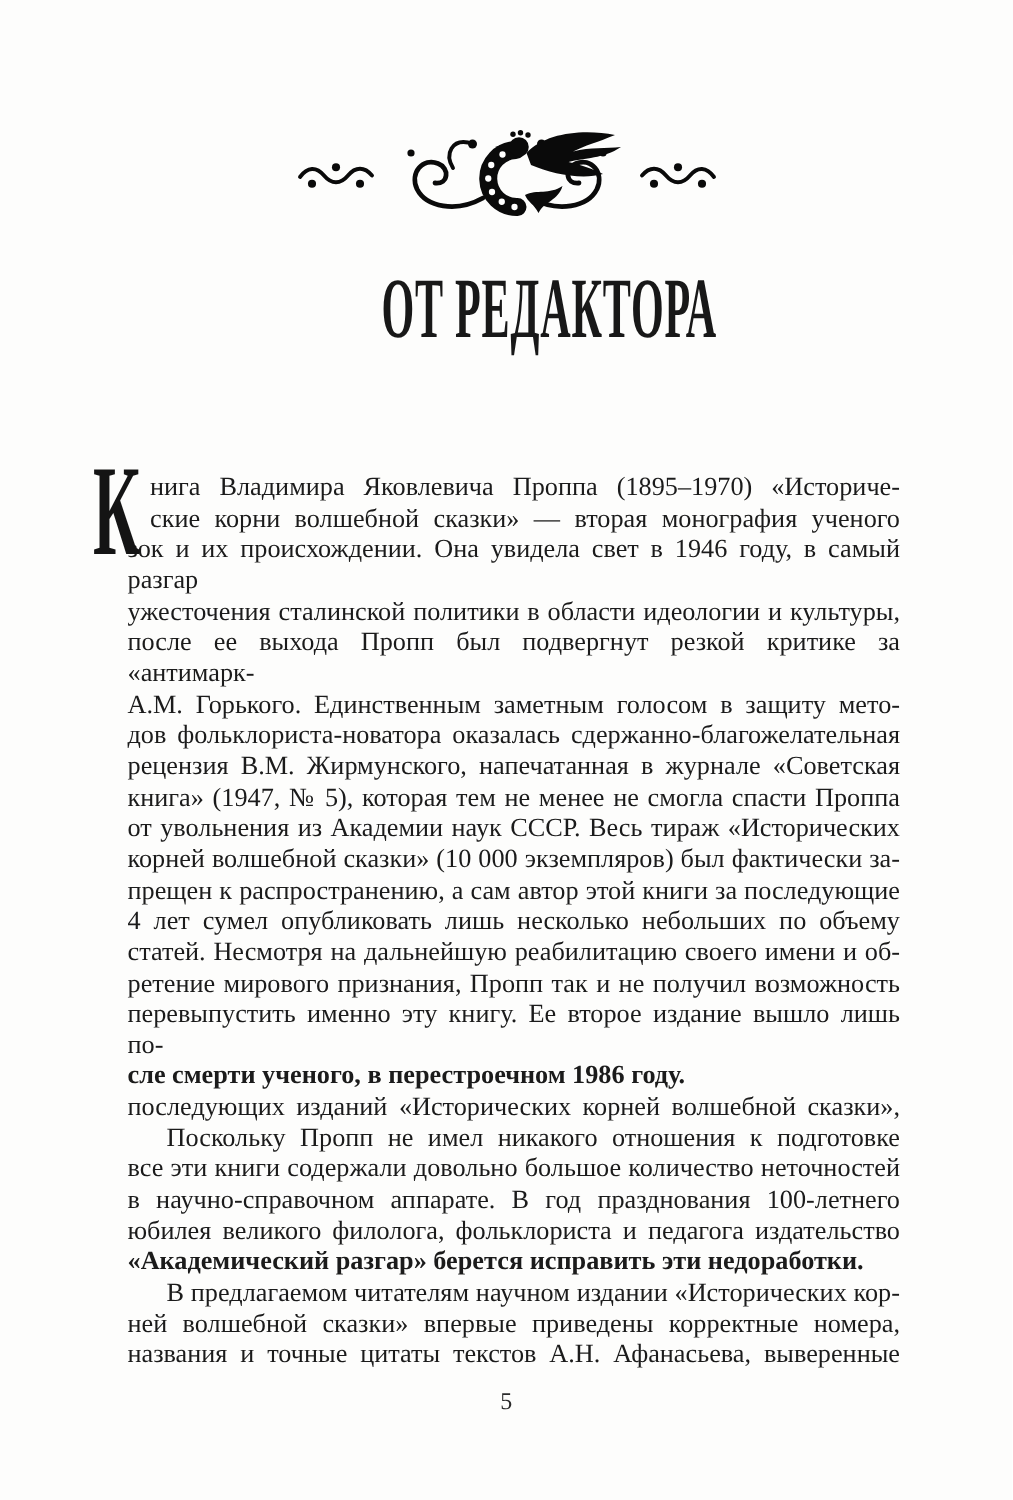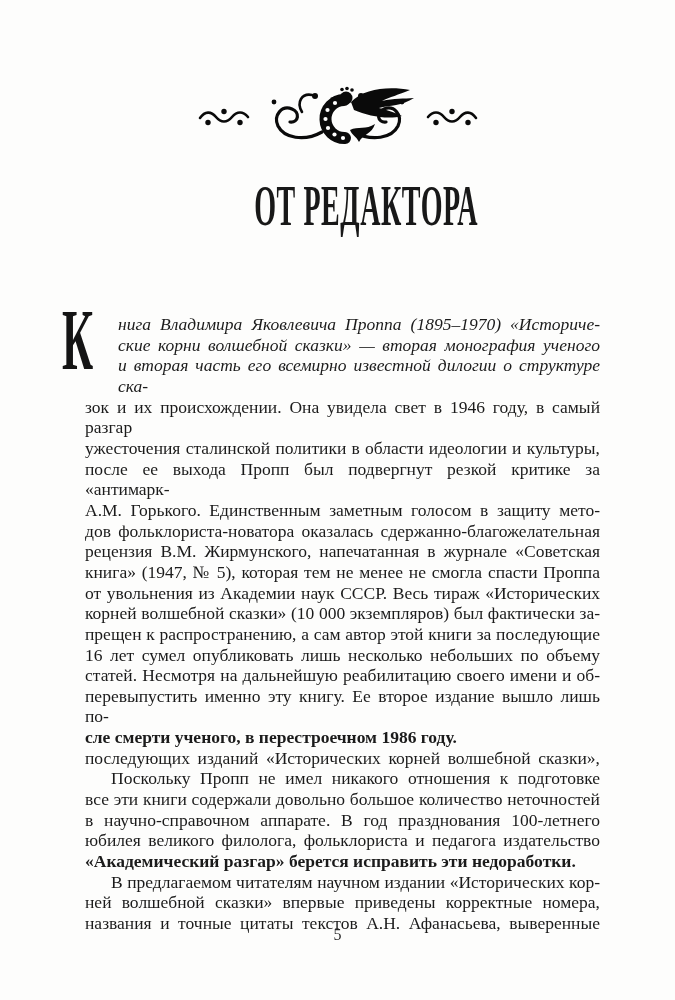--- a/index.html
+++ b/index.html
@@ -37,21 +37,21 @@
     line-height:20.65px;
     color:#1b1b1b;
   }
   .para{position:relative;}
   .line{
     text-align:justify;
     text-align-last:justify;
     margin-left:23px;
   }
   .line.endline{text-align-last:left;font-weight:bold;}
-  .line.dc-offset{margin-left:56px;font-style:italic;}
+  .line.dc-offset{margin-left:38px;}
   .line.indent{text-indent:26px;}
   .dropcap{
     position:absolute;
     left:0;top:-17px;
     font-size:86px;
     font-weight:bold;
     line-height:1;
     transform:scaleX(0.5);
     transform-origin:left top;
     color:#141414;
@@ -108,33 +108,33 @@
 
   <div class="title-wrap">
     <span class="title-text">ОТ РЕДАКТОРА</span>
   </div>
 
   <div class="text-block">
       <div class="para">
         <span class="dropcap">К</span>
         <div class="line dc-offset">нига Владимира Яковлевича Проппа (1895–1970) «Историче-</div>
         <div class="line dc-offset">ские корни волшебной сказки» — вторая монография ученого</div>
-        <div class="line dc-offset">и вторая часть его всемирно известной дилогии о структуре ска-</div>
         <div class="line">зок и их происхождении. Она увидела свет в 1946 году, в самый разгар</div>
         <div class="line">ужесточения сталинской политики в области идеологии и культуры,</div>
         <div class="line">после ее выхода Пропп был подвергнут резкой критике за «антимарк-</div>
         <div class="line">А.М. Горького. Единственным заметным голосом в защиту мето-</div>
         <div class="line">дов фольклориста-новатора оказалась сдержанно-благожелательная</div>
         <div class="line">рецензия В.М. Жирмунского, напечатанная в журнале «Советская</div>
         <div class="line">книга» (1947, № 5), которая тем не менее не смогла спасти Проппа</div>
         <div class="line">от увольнения из Академии наук СССР. Весь тираж «Исторических</div>
         <div class="line">корней волшебной сказки» (10 000 экземпляров) был фактически за-</div>
         <div class="line">прещен к распространению, а сам автор этой книги за последующие</div>
-        <div class="line">16 лет сумел опубликовать лишь несколько небольших по объему</div>
+        <div class="line">4 лет сумел опубликовать лишь несколько небольших по объему</div>
         <div class="line">статей. Несмотря на дальнейшую реабилитацию своего имени и об-</div>
+        <div class="line">ретение мирового признания, Пропп так и не получил возможность</div>
         <div class="line">перевыпустить именно эту книгу. Ее второе издание вышло лишь по-</div>
         <div class="line endline">сле смерти ученого, в перестроечном 1986 году.</div>
       </div>
       <div class="para">
         <div class="line">последующих изданий «Исторических корней волшебной сказки»,</div>
         <div class="line indent">Поскольку Пропп не имел никакого отношения к подготовке</div>
         <div class="line">все эти книги содержали довольно большое количество неточностей</div>
         <div class="line">в научно-справочном аппарате. В год празднования 100-летнего</div>
         <div class="line">юбилея великого филолога, фольклориста и педагога издательство</div>
         <div class="line endline">«Академический разгар» берется исправить эти недоработки.</div>

